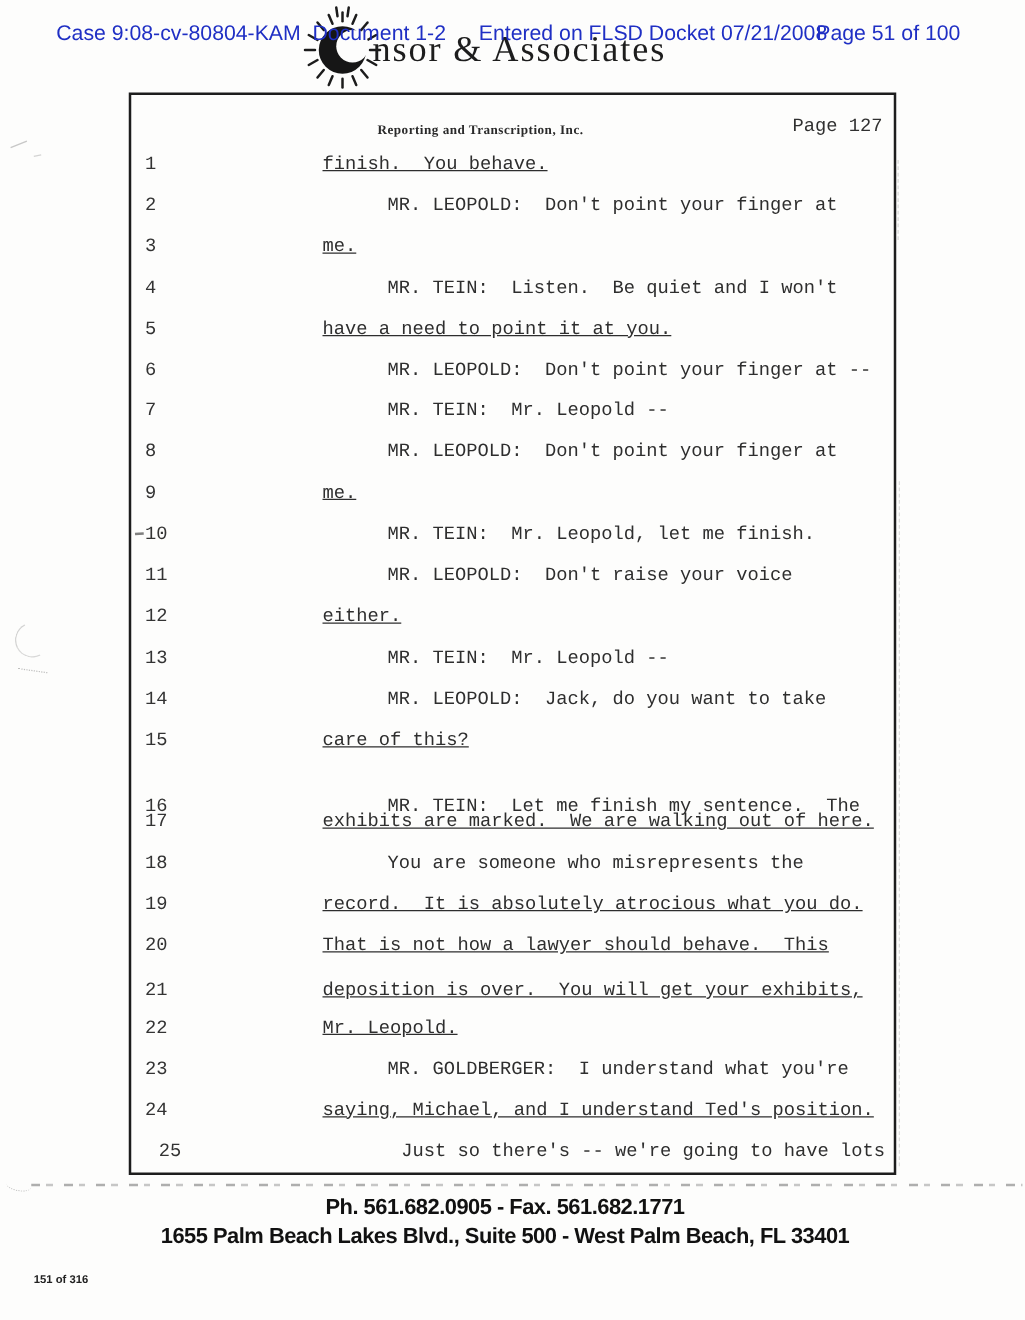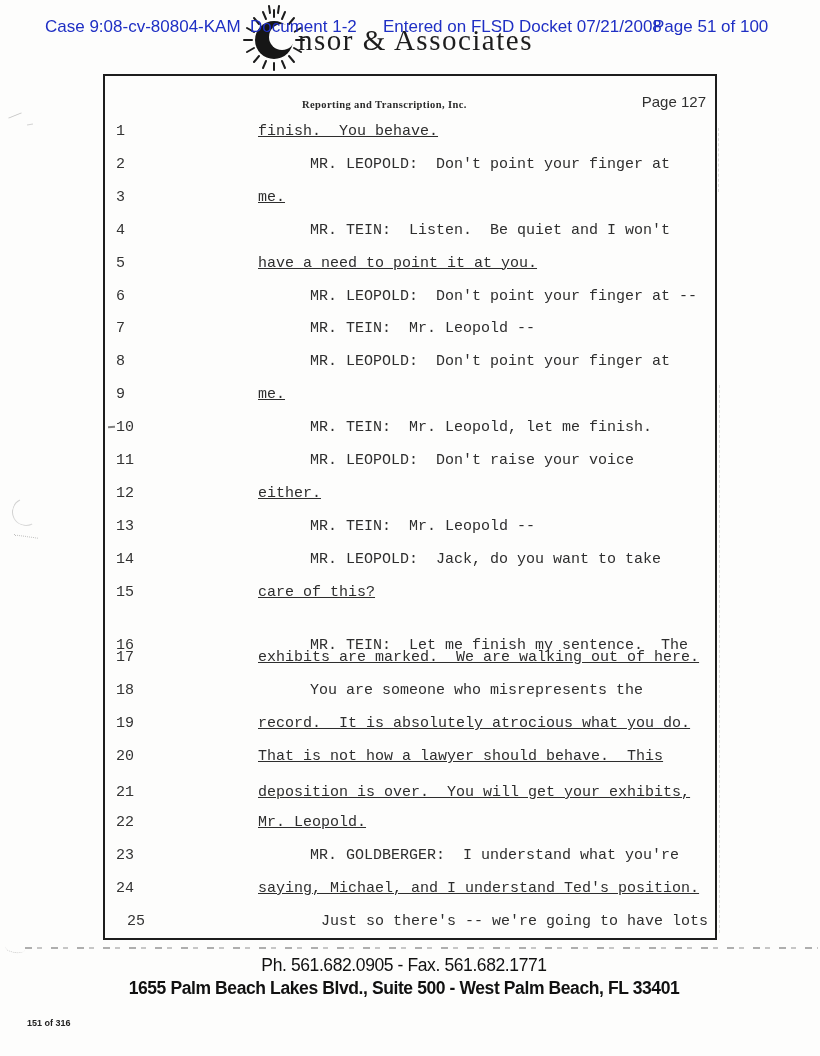--- a/index.html
+++ b/index.html
@@ -32,21 +32,21 @@
     font-family:"Liberation Serif",serif;font-size:10.5px;font-weight:700;
     color:#2a2a2a;letter-spacing:.4px;white-space:pre;margin-top:44px;
   }
   
   .doc-box{
     position:absolute;left:103px;top:74px;width:610px;height:862px;
     border:2px solid #1d1d1d;background:transparent;
   }
   .page-label{
     position:absolute;top:17px;right:9px;
-    font-family:Liberation Sans, sans-serif;
+    font-family:Liberation Mono, monospace;
     font-size:15px;color:#303030;white-space:pre;margin-left:43px;
   }
   .lines{position:absolute;inset:0;}
   .line{position:absolute;left:0;width:100%;height:17px;}
   .num{
     position:absolute;left:11px;top:0;
     font-family:"Liberation Mono","DejaVu Sans Mono",monospace;
     font-size:15px;color:#333;white-space:pre;
   }
   .txt{
@@ -54,21 +54,21 @@
     font-family:"Liberation Mono","DejaVu Sans Mono",monospace;
     font-size:15px;color:#2e2e2e;white-space:pre;
   }
   .txt.ind-a{left:153px;text-decoration:underline;}
   .txt.ind-b{left:205px;}
   
   .footer{
     position:absolute;left:0;top:955px;width:808px;text-align:center;
     color:#111;font-family:"Liberation Sans",sans-serif;
   }
-  .footer .phone{font-size:17.5px;font-weight:400;letter-spacing:-.4px;}
+  .footer .phone{font-size:17.5px;font-weight:700;letter-spacing:-.4px;}
   .footer .address{font-size:17.5px;font-weight:600;letter-spacing:-.4px;margin-top:2px;}
   .page-counter{
     position:absolute;left:27px;top:1018px;
     font-size:9px;font-weight:700;color:#222;letter-spacing:0;
   }
   
   .noise-line{
     position:absolute;left:25px;top:947px;width:793px;height:2px;opacity:.55;
     background:repeating-linear-gradient(90deg,#6e6e6e 0 7px,transparent 7px 12px,#9a9a9a 12px 17px,transparent 17px 26px);
   }

